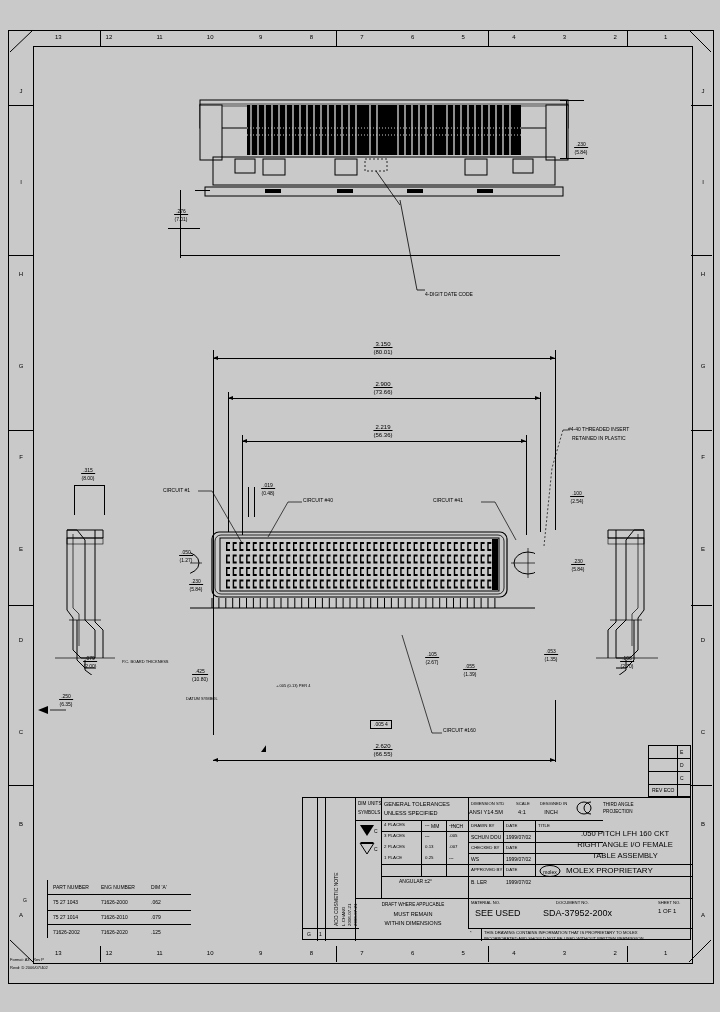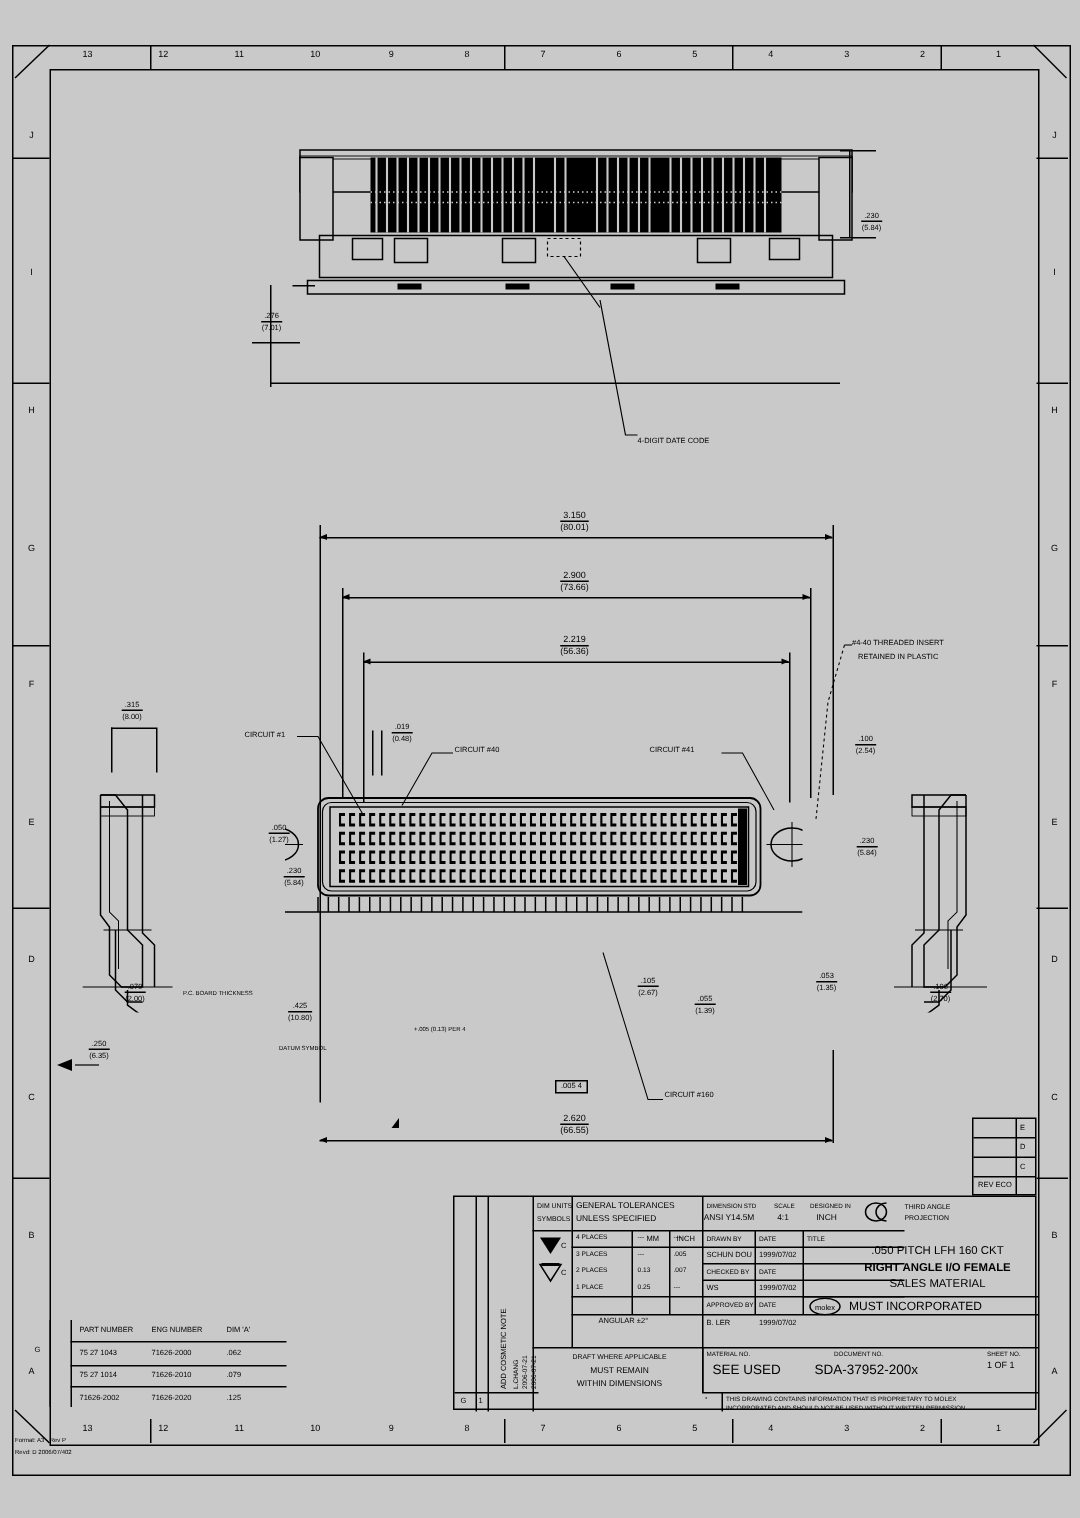--- a/index.html
+++ b/index.html
@@ -683,42 +683,42 @@
     <div class="tb" style="left:168px;top:47px;font-size:4.4px;">CHECKED BY</div>
     <div class="tb" style="left:203px;top:47px;font-size:4.4px;">DATE</div>
     <div class="tb" style="left:168px;top:58px;font-size:5px;">WS</div>
     <div class="tb" style="left:203px;top:58px;font-size:5px;">1999/07/02</div>
     <div class="tb" style="left:168px;top:69px;font-size:4.4px;">APPROVED BY</div>
     <div class="tb" style="left:203px;top:69px;font-size:4.4px;">DATE</div>
     <div class="tb" style="left:168px;top:81px;font-size:5px;">B. LER</div>
     <div class="tb" style="left:203px;top:81px;font-size:5px;">1999/07/02</div>
 
     <div class="tbbig ctr" style="left:322px;top:31px;font-size:7.6px;">.050 PITCH LFH 160 CKT</div>
-    <div class="tbbig ctr" style="left:322px;top:42px;font-size:7.6px;font-weight:bold;">RIGHT ANGLE I/O FEMALE</div>
-    <div class="tbbig ctr" style="left:322px;top:53px;font-size:7.6px;">SALES MATERIAL</div>
+    <div class="tbbig ctr" style="left:322px;top:42px;font-size:7.6px;">RIGHT ANGLE I/O FEMALE</div>
+    <div class="tbbig ctr" style="left:322px;top:53px;font-size:7.6px;">TABLE ASSEMBLY</div>
 
     <div class="tb" style="left:168px;top:3px;font-size:4.2px;">DIMENSION STD</div>
     <div class="tb ctr" style="left:183px;top:11px;font-size:5.6px;transform:translateX(-50%);">ANSI Y14.5M</div>
     <div class="tb" style="left:213px;top:3px;font-size:4.2px;">SCALE</div>
     <div class="tb ctr" style="left:219px;top:11px;font-size:5.6px;transform:translateX(-50%);">4:1</div>
     <div class="tb" style="left:237px;top:3px;font-size:4.2px;">DESIGNED IN</div>
     <div class="tb ctr" style="left:248px;top:11px;font-size:5.6px;transform:translateX(-50%);">INCH</div>
     <svg style="position:absolute;left:272px;top:2px;width:30px;height:16px">
       <ellipse cx="9" cy="8" rx="7" ry="6" fill="none" stroke="#000" stroke-width="1"></ellipse>
       <path d="M16 2 A7 6 0 0 0 16 14" fill="none" stroke="#000" stroke-width="1"></path>
     </svg>
     <div class="tb" style="left:300px;top:4px;font-size:4.6px;">THIRD ANGLE</div>
     <div class="tb" style="left:300px;top:11px;font-size:4.6px;">PROJECTION</div>
 
     <div class="tbline" style="left:232px;top:66px;width:157px;height:1px;"></div>
     <svg style="position:absolute;left:236px;top:67px;width:22px;height:12px">
       <ellipse cx="11" cy="6" rx="10" ry="5.5" fill="none" stroke="#000" stroke-width="1"></ellipse>
       <text x="11" y="8.5" font-size="5" text-anchor="middle" font-family="Liberation Sans, sans-serif">molex</text>
     </svg>
-    <div class="tb" style="left:263px;top:68px;font-size:8px;">MUST INCORPORATED</div>
+    <div class="tb" style="left:263px;top:68px;font-size:8px;">MOLEX PROPRIETARY</div>
 
     <div class="tbline" style="left:52px;top:100px;width:337px;height:1px;"></div>
     <div class="tbline" style="left:165px;top:100px;width:1px;height:30px;"></div>
     <div class="tb" style="left:168px;top:81px;font-size:4.2px;"></div>
     <div class="tb" style="left:168px;top:102px;font-size:4.2px;">MATERIAL NO.</div>
     <div class="tb" style="left:253px;top:102px;font-size:4.2px;">DOCUMENT NO.</div>
     <div class="tb" style="left:355px;top:102px;font-size:4.2px;">SHEET NO.</div>
     <div class="tb" style="left:172px;top:110px;font-size:9px;">SEE USED</div>
     <div class="tb" style="left:240px;top:110px;font-size:9px;">SDA-37952-200x</div>
     <div class="tb" style="left:355px;top:110px;font-size:6px;">1 OF 1</div>

